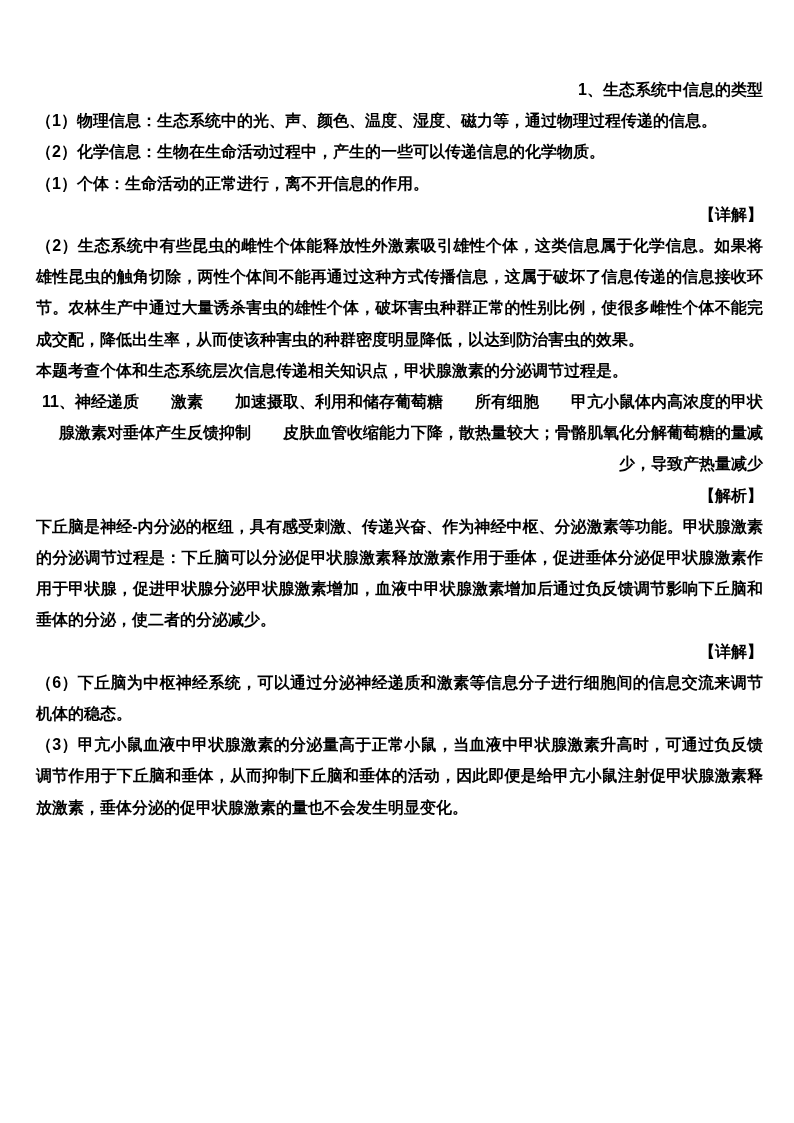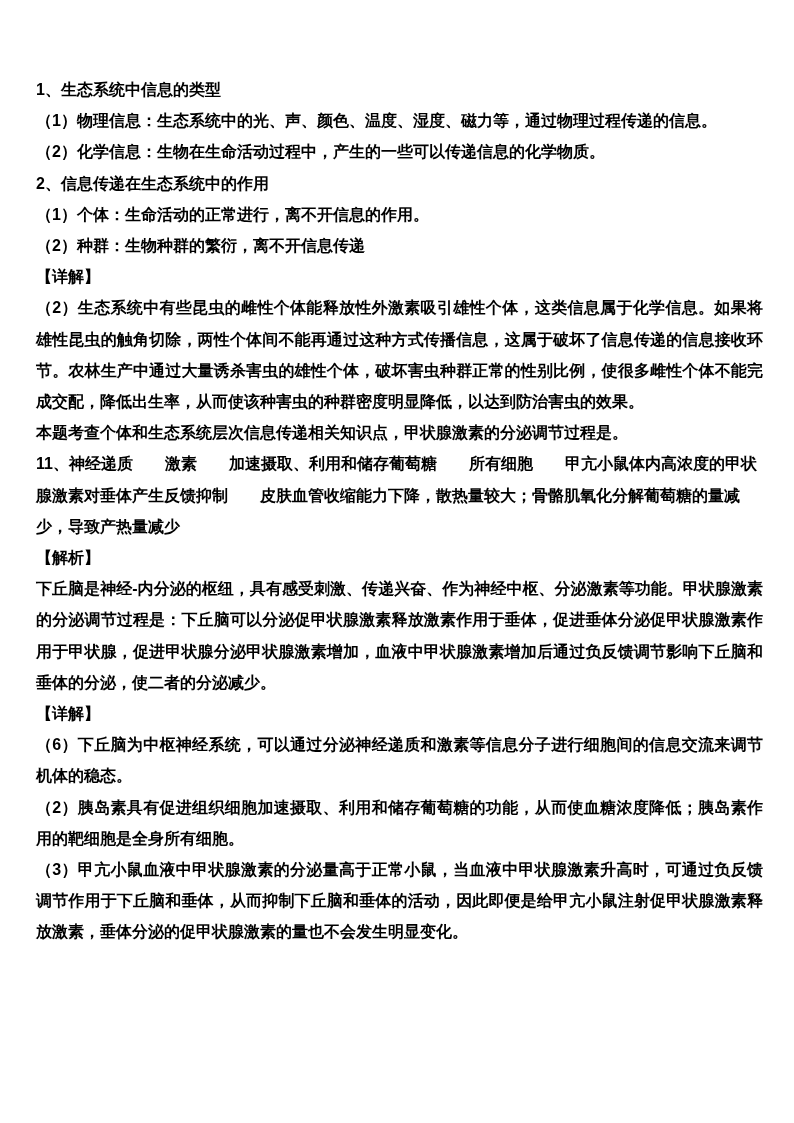--- a/index.html
+++ b/index.html
@@ -30,38 +30,35 @@
     line-height: 31.2px;
     color: #000000;
     text-align: justify;
     text-justify: inter-ideograph;
     word-break: break-all;
     letter-spacing: 0px;
   }
   .doc-body p.heading,
   .doc-body p.answers,
   .doc-body p.label {
-    text-align: left;
+    text-align: right;
   }
 </style>
 </head>
 <body>
 
 <div class="page">
   <div class="doc-body" id="doc-body">
       <p class="heading">1、生态系统中信息的类型</p>
       <p class="para">（1）物理信息：生态系统中的光、声、颜色、温度、湿度、磁力等，通过物理过程传递的信息。</p>
       <p class="para">（2）化学信息：生物在生命活动过程中，产生的一些可以传递信息的化学物质。</p>
-      <p class="heading">2、信息传递在生态系统中的作用</p>
       <p class="para">（1）个体：生命活动的正常进行，离不开信息的作用。</p>
-      <p class="para">（2）种群：生物种群的繁衍，离不开信息传递</p>
       <p class="label">【详解】</p>
       <p class="para">（2）生态系统中有些昆虫的雌性个体能释放性外激素吸引雄性个体，这类信息属于化学信息。如果将雄性昆虫的触角切除，两性个体间不能再通过这种方式传播信息，这属于破坏了信息传递的信息接收环节。农林生产中通过大量诱杀害虫的雄性个体，破坏害虫种群正常的性别比例，使很多雌性个体不能完成交配，降低出生率，从而使该种害虫的种群密度明显降低，以达到防治害虫的效果。</p>
       <p class="para">本题考查个体和生态系统层次信息传递相关知识点，甲状腺激素的分泌调节过程是。</p>
       <p class="answers">11、神经递质　　激素　　加速摄取、利用和储存葡萄糖　　所有细胞　　甲亢小鼠体内高浓度的甲状腺激素对垂体产生反馈抑制　　皮肤血管收缩能力下降，散热量较大；骨骼肌氧化分解葡萄糖的量减少，导致产热量减少</p>
       <p class="label">【解析】</p>
       <p class="para">下丘脑是神经-内分泌的枢纽，具有感受刺激、传递兴奋、作为神经中枢、分泌激素等功能。甲状腺激素的分泌调节过程是：下丘脑可以分泌促甲状腺激素释放激素作用于垂体，促进垂体分泌促甲状腺激素作用于甲状腺，促进甲状腺分泌甲状腺激素增加，血液中甲状腺激素增加后通过负反馈调节影响下丘脑和垂体的分泌，使二者的分泌减少。</p>
       <p class="label">【详解】</p>
       <p class="para">（6）下丘脑为中枢神经系统，可以通过分泌神经递质和激素等信息分子进行细胞间的信息交流来调节机体的稳态。</p>
-      <p class="para">（2）胰岛素具有促进组织细胞加速摄取、利用和储存葡萄糖的功能，从而使血糖浓度降低；胰岛素作用的靶细胞是全身所有细胞。</p>
       <p class="para">（3）甲亢小鼠血液中甲状腺激素的分泌量高于正常小鼠，当血液中甲状腺激素升高时，可通过负反馈调节作用于下丘脑和垂体，从而抑制下丘脑和垂体的活动，因此即便是给甲亢小鼠注射促甲状腺激素释放激素，垂体分泌的促甲状腺激素的量也不会发生明显变化。</p>
     </div>
 </div>
 
 </body></html>

